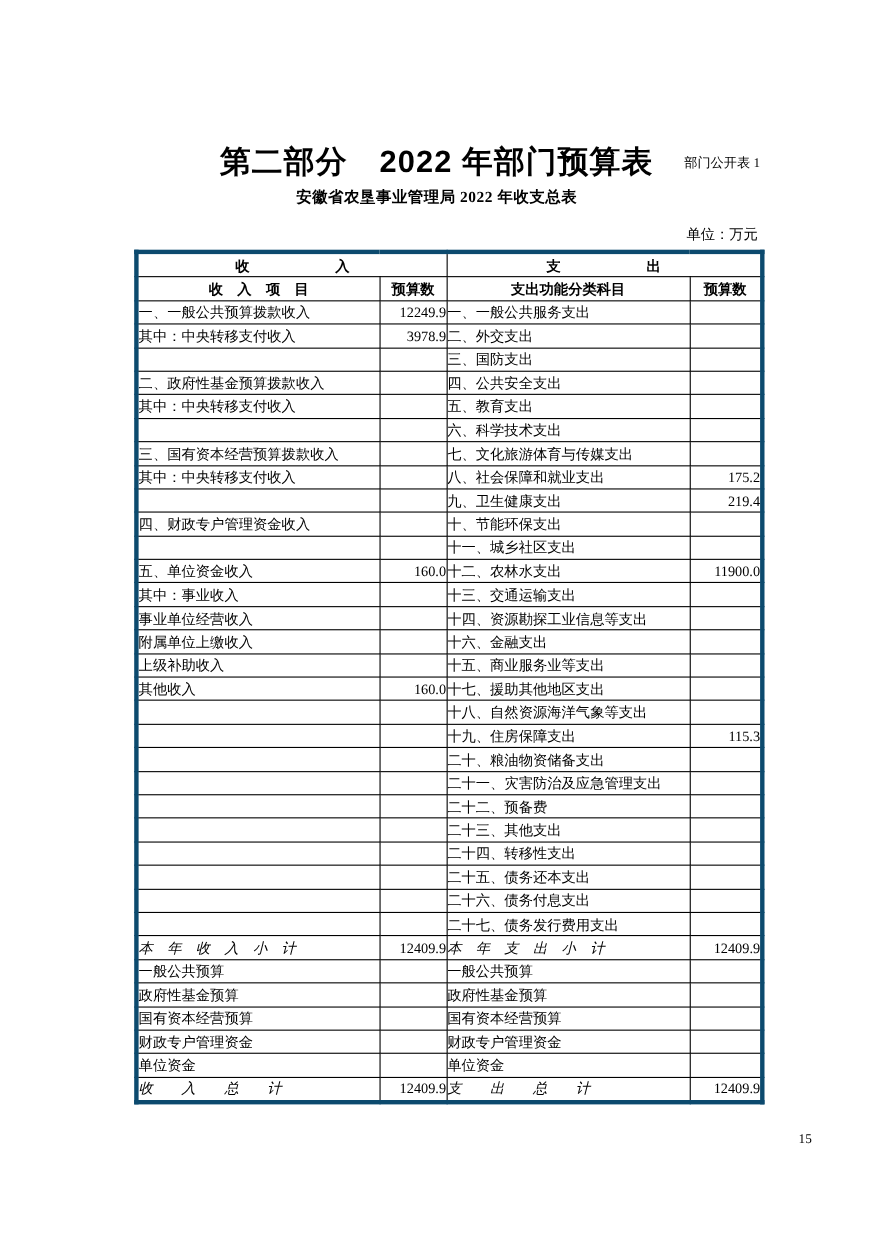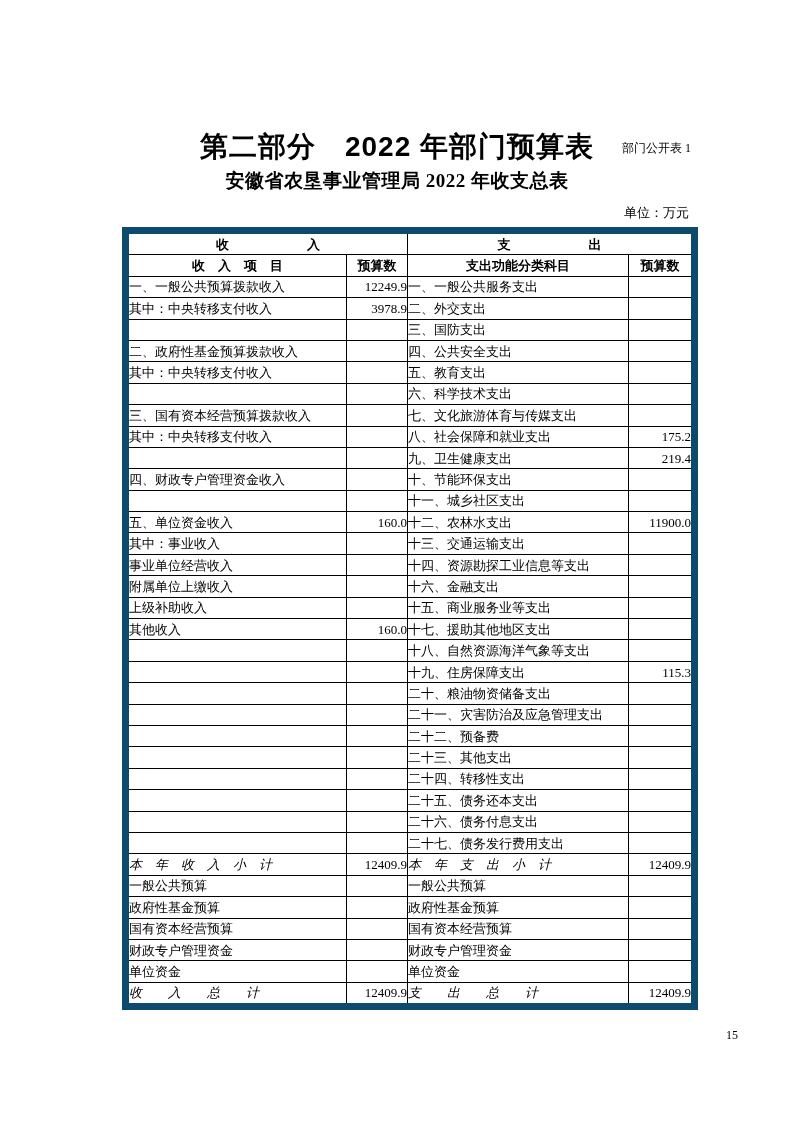--- a/index.html
+++ b/index.html
@@ -21,33 +21,33 @@
     margin-top:48px;
   }
   .table-label{
     position:absolute;top:140px;right:103px;
     font-size:12px;line-height:17px;
   }
   .table-title{
     position:absolute;top:166px;left:0;width:794px;
     text-align:center;
     font-weight:700;
-    font-size:19px;line-height:30px;
+    font-size:14px;line-height:30px;
     letter-spacing:0.5px;
   }
   .unit-note{
     position:absolute;top:204px;right:105px;
     font-size:13px;line-height:17px;
   }
   table.budget{
     position:absolute;top:227px;left:122px;
     width:569px;
     border-collapse:collapse;
     table-layout:fixed;
-    border:7px solid #0c4a6e;
+    border:4px solid #0c4a6e;
   }
   table.budget th, table.budget td{
     border:1px solid #000;
     font-size:13px;
     font-weight:normal;
     padding:0;
     height:20.4px;
     line-height:15px;
     vertical-align:middle;
     overflow:hidden;

